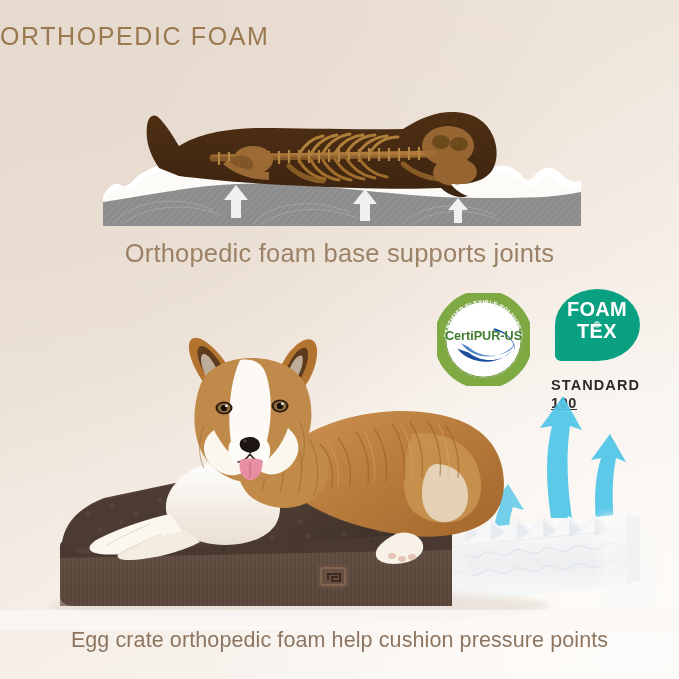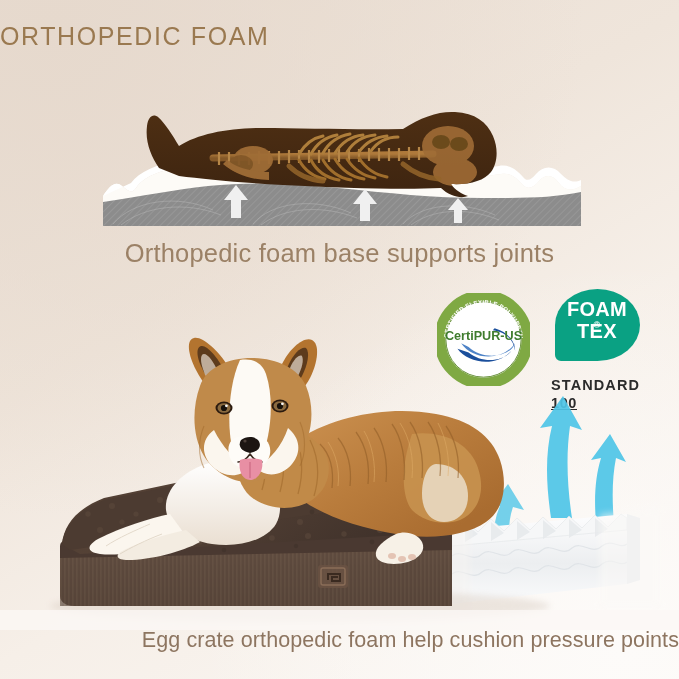--- a/index.html
+++ b/index.html
@@ -56,21 +56,21 @@
     text-align:left;color:#2b2b2b;font-size:14.5px;font-weight:bold;
     letter-spacing:1.1px;margin-top:16px;line-height:1.22;
   }
   .oeko-std .num{letter-spacing:.6px;text-decoration:underline;}
 
   
   .scene{position:absolute;left:0;top:318px;width:679px;height:312px;}
   .scene svg{display:block;}
 
   .caption-bottom{
-    position:absolute;left:0;right:0;top:628px;text-align:right;
+    position:absolute;left:0;right:0;top:628px;text-align:center;
     font-size:21.5px;font-weight:500;color:#8d7560;letter-spacing:.1px;
   }
 </style>
 </head>
 <body>
 
 <div id="stage">
 
   <div class="headline">ORTHOPEDIC FOAM</div>
 

